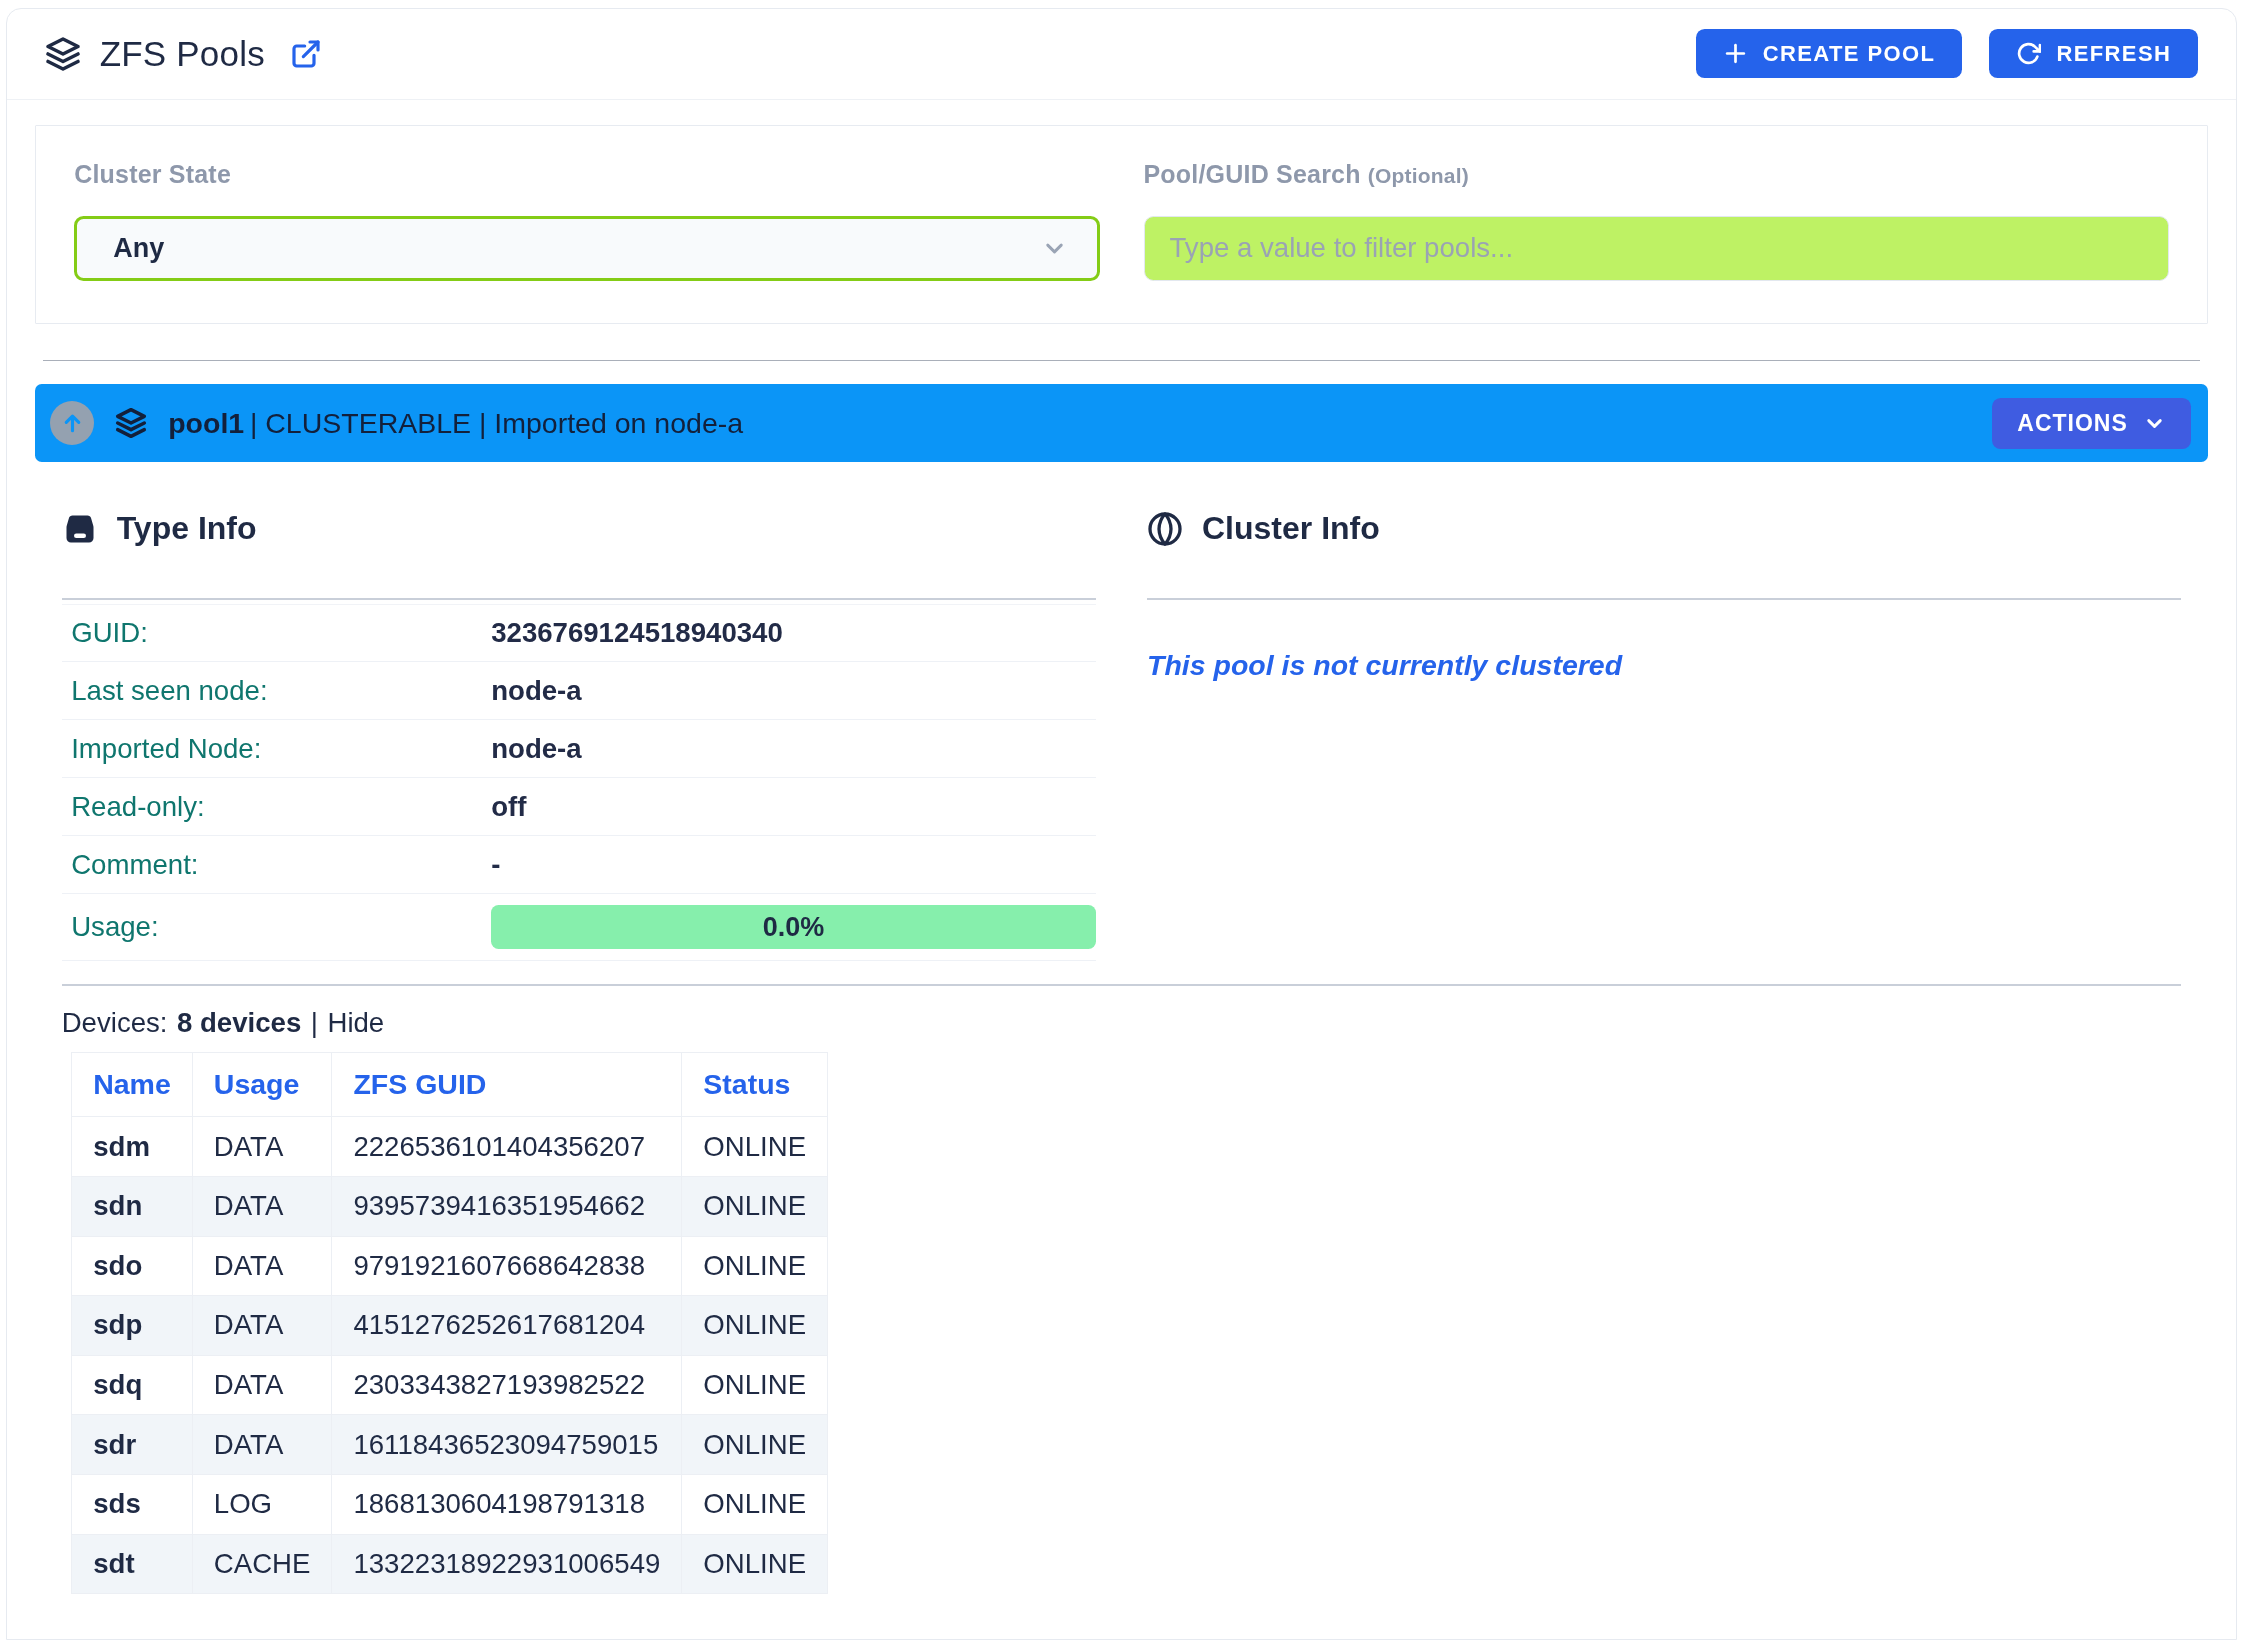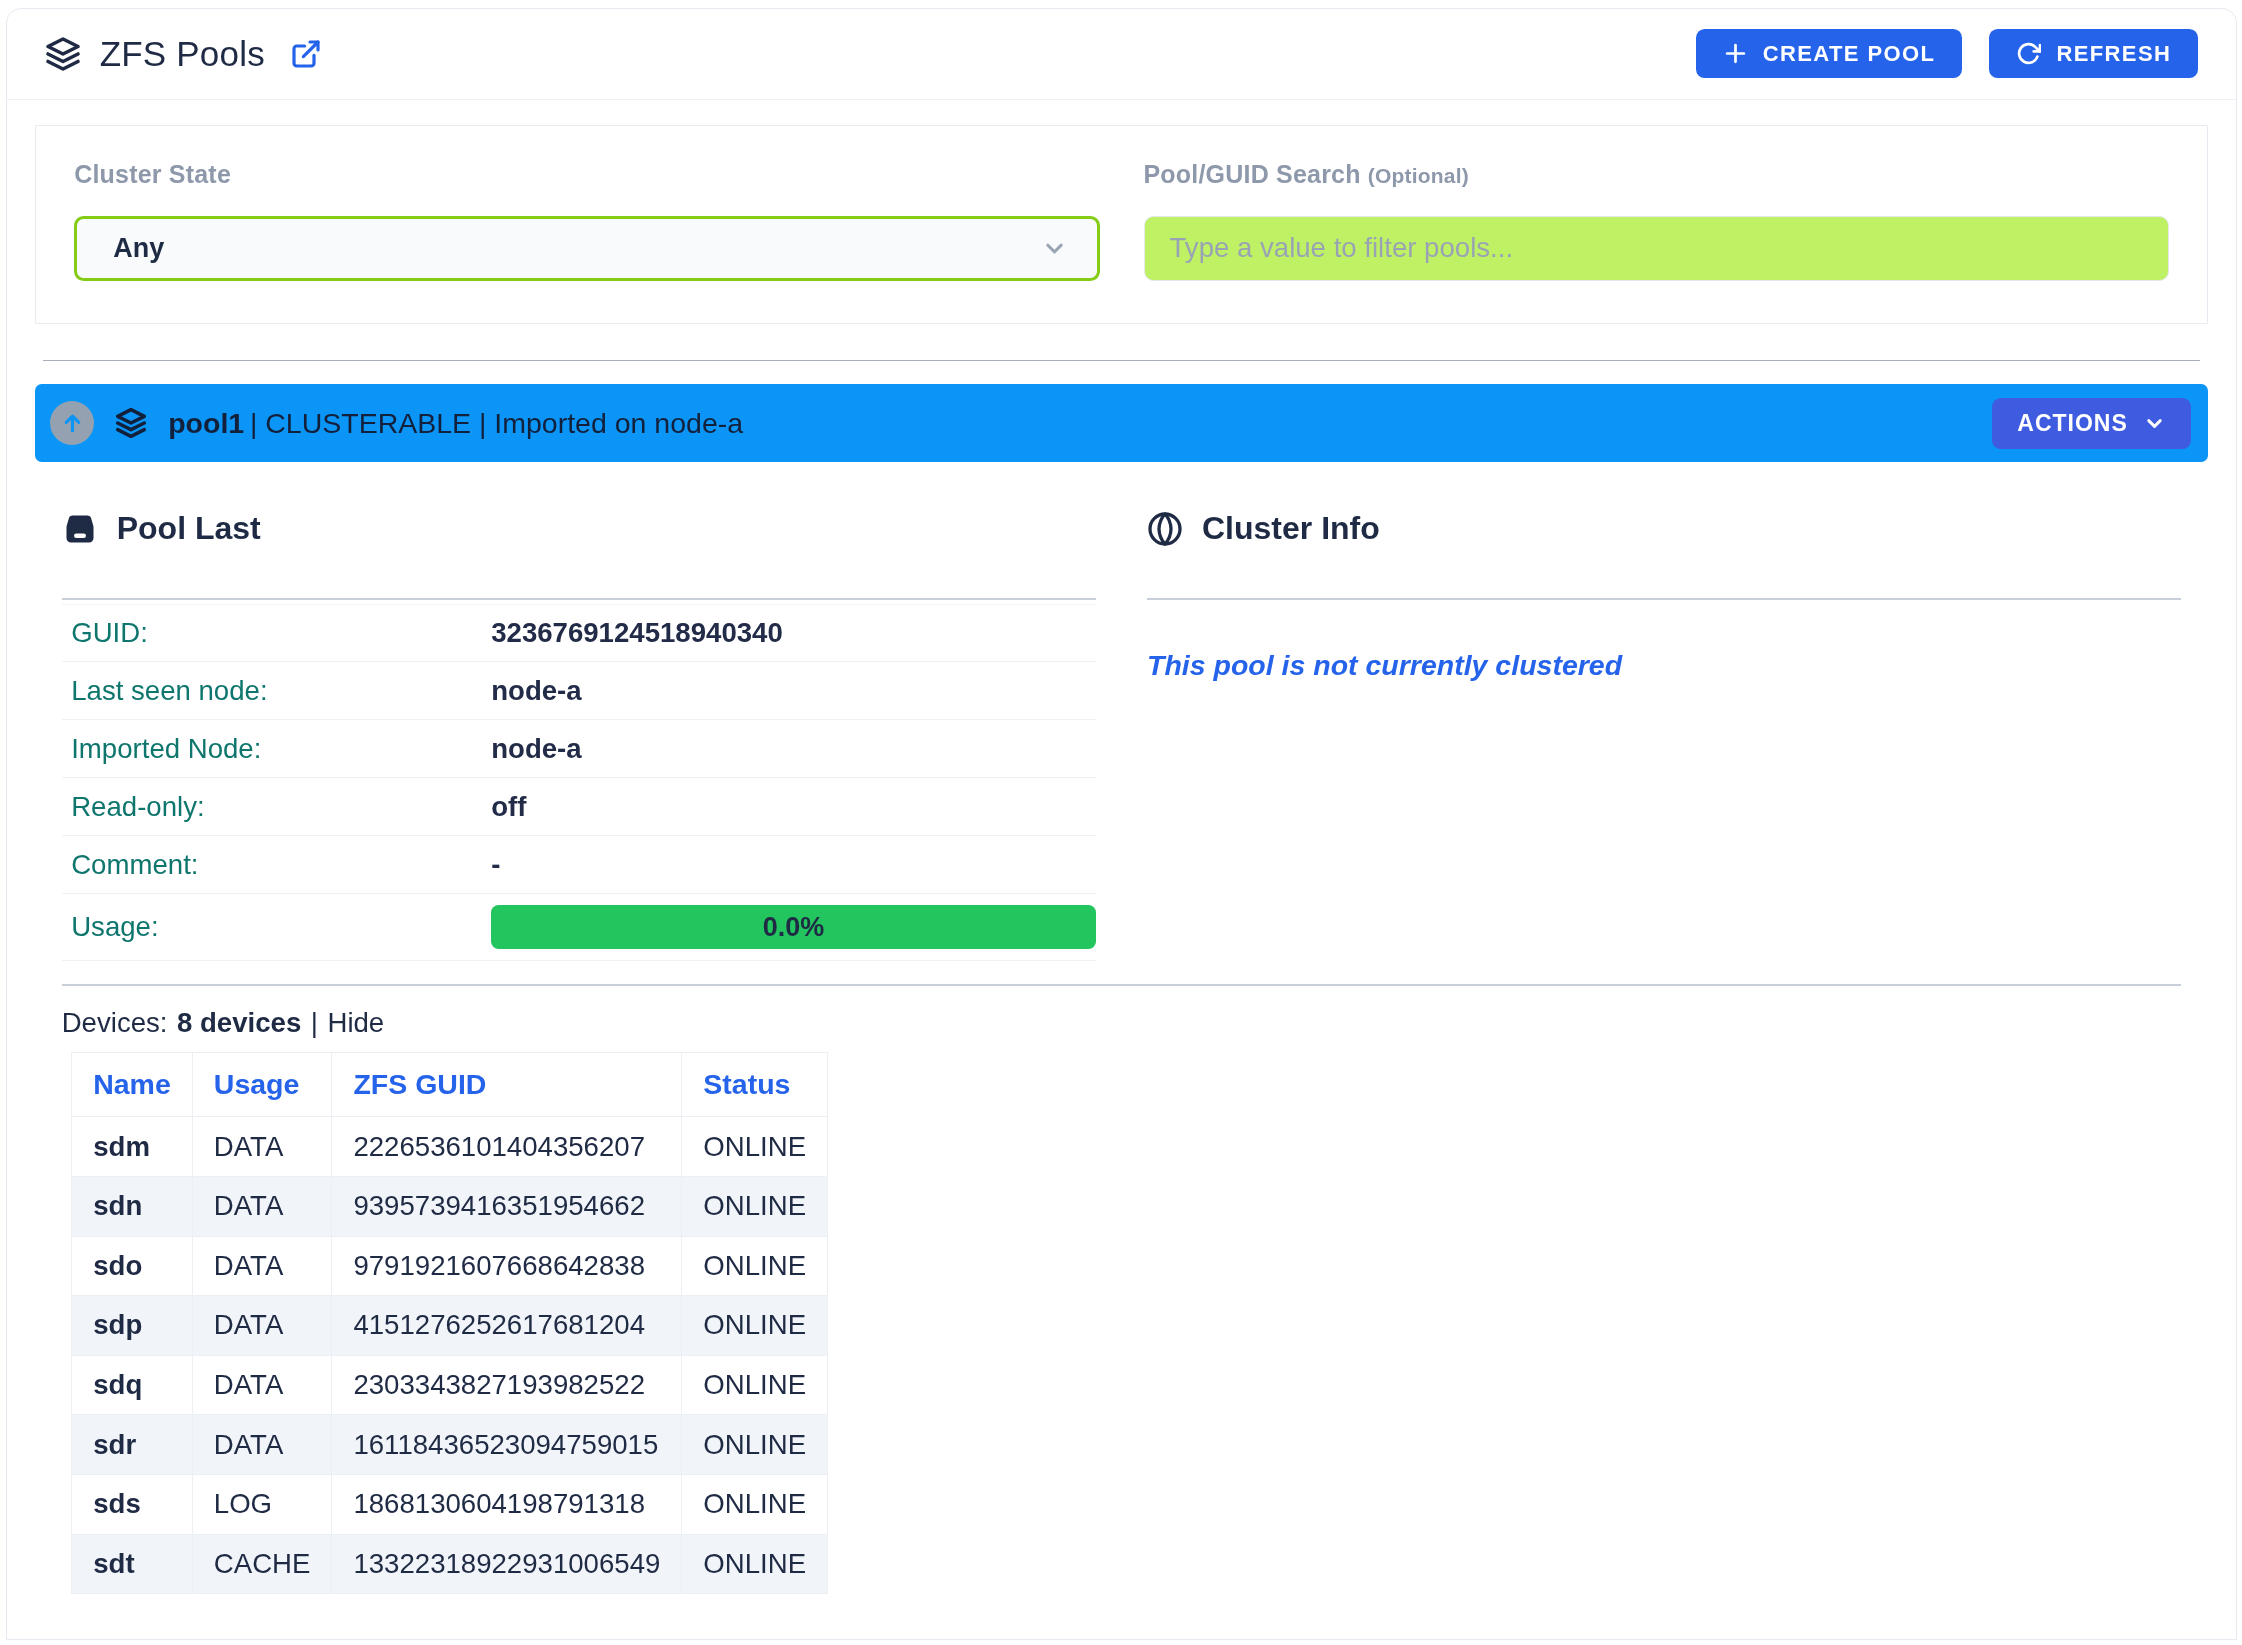--- a/index.html
+++ b/index.html
@@ -98,21 +98,21 @@
   .kv-row {
     display:grid; grid-template-columns:420px 1fr;
     align-items:center; min-height:58px;
     border-bottom:1.9px solid #eef1f6; padding-left:9.5px;
   }
   .kv-row:first-child { border-top:1px solid #f1f3f7; }
   .kv-label { font-size:27.6px; color:#0f766e; }
   .kv-value { font-size:27.6px; font-weight:700; color:#222b47; }
   .kv-row.usage-row { min-height:67px; }
   .usage-bar {
-    position:relative; height:44px; background:#22c55e; border-radius:7.6px;
+    position:relative; height:44px; background:#86efac; border-radius:7.6px;
     display:flex; align-items:center; justify-content:center; overflow:hidden;
   }
   .usage-fill { position:absolute; left:0; top:0; bottom:0; background:var(--accent,#2563eb); }
   .usage-text { position:relative; font-size:27px; font-weight:700; }
   .cluster-msg {
     margin-top:49px; font-size:28.5px; font-weight:700; font-style:italic;
     color:var(--accent,#2563eb);
   }
   
   .devices-line { margin-top:21px; font-size:27.6px; display:flex; gap:9.5px; align-items:baseline; }
@@ -236,21 +236,21 @@
     <div class="two-col">
 
       <section>
         <div class="section-head">
           <span class="icon">
             <svg width="36" height="36" viewBox="0 0 24 24" fill="#1f2a44">
               <path d="M7 3h10c1.1 0 2.1.75 2.4 1.8l1.4 4.9c.13.45.2.92.2 1.38V18a3 3 0 0 1-3 3H6a3 3 0 0 1-3-3v-6.92c0-.46.07-.93.2-1.38l1.4-4.9C4.9 3.75 5.9 3 7 3z"></path>
               <rect x="8" y="15" width="8" height="3" rx="1.5" fill="#fff"></rect>
             </svg>
           </span>
-          <span>Pool Last</span>
+          <span>Type Info</span>
         </div>
         <hr class="section-rule">
         <div class="kv-rows" id="pool-info-rows">
             <div class="kv-row">
               <span class="kv-label">GUID:</span>
               <span class="kv-value">3236769124518940340</span>
             </div>
             <div class="kv-row">
               <span class="kv-label">Last seen node:</span>
               <span class="kv-value">node-a</span>

